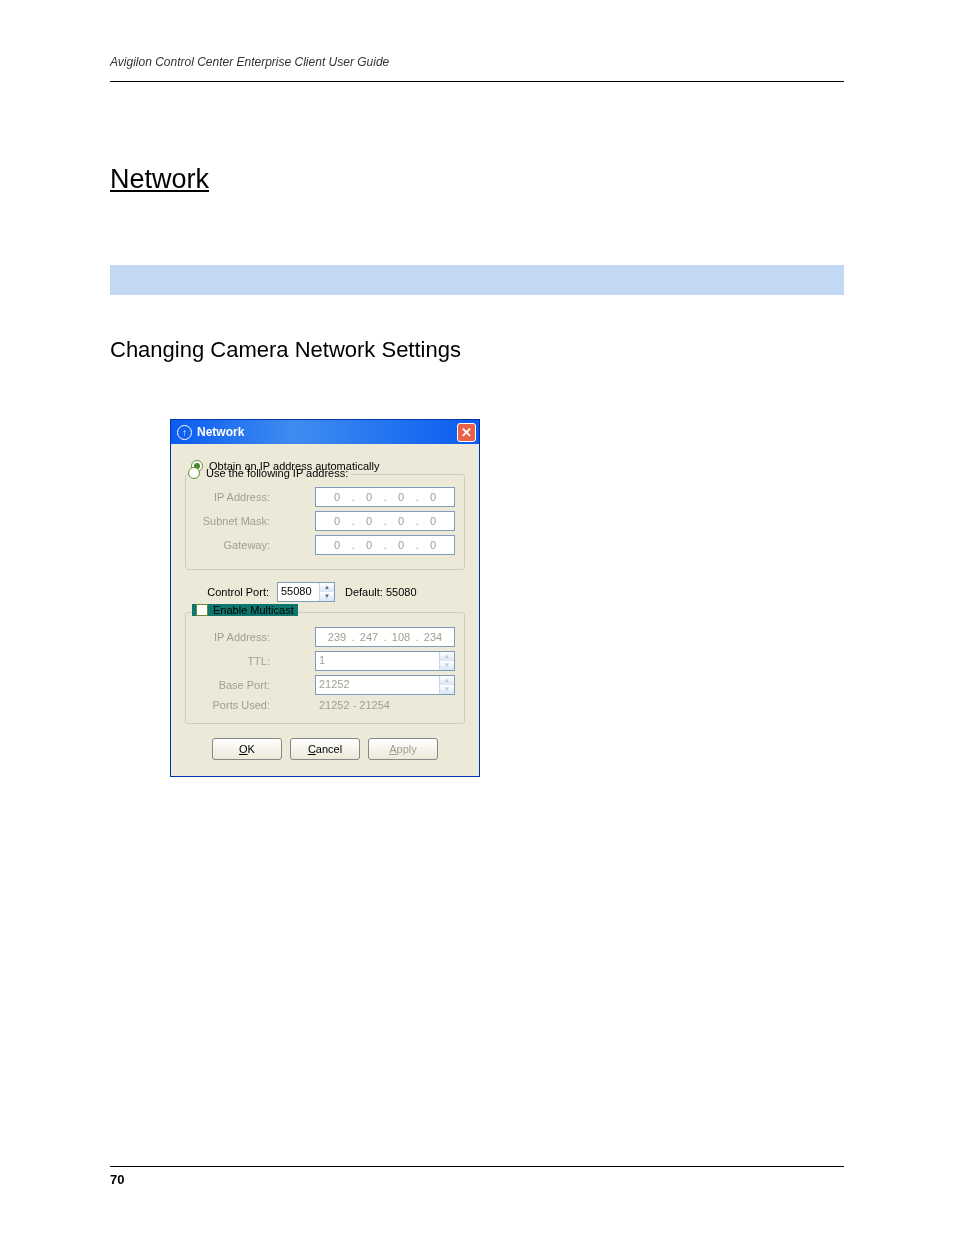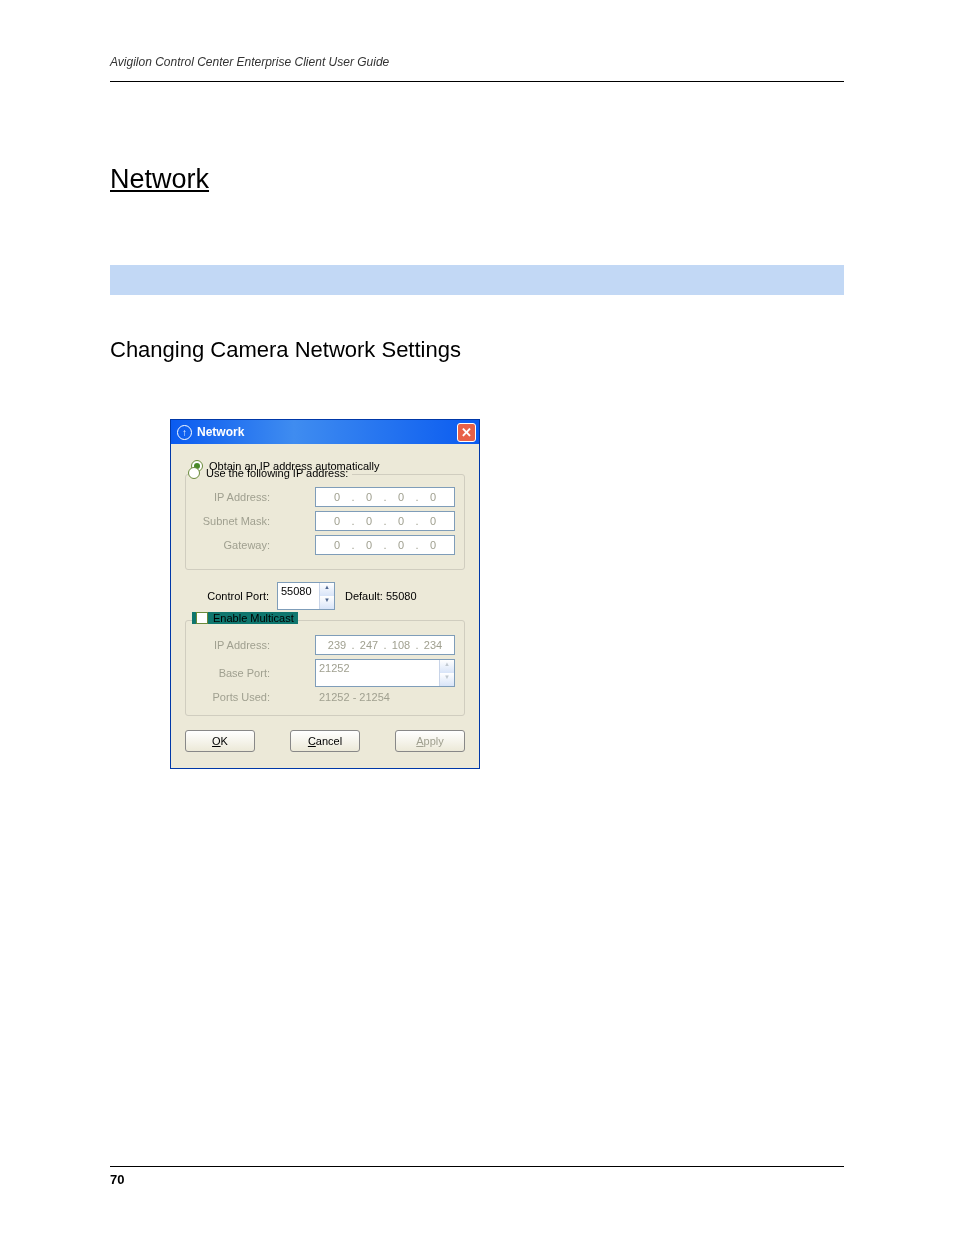--- a/index.html
+++ b/index.html
@@ -124,21 +124,21 @@
     justify-content:center;
     color:#a0a090;
     font-size:11px;
   }
   .ip-box span.oct { width: 26px; text-align:center; }
   .ip-box span.dot { width:6px; text-align:center; }
   .spin-box {
     display:flex;
     border: 1px solid #7f9db9;
     background:#fff;
-    height:28px;
+    height:20px;
     width: 58px;
   }
   .spin-box .val { flex:1; padding: 2px 3px; font-size:11px; }
   .spin-box .arrows {
     width:15px;
     display:flex; flex-direction:column;
     border-left:1px solid #c8d4e8;
   }
   .spin-box .arrows div {
     flex:1; font-size:6px; text-align:center; line-height:8px;
@@ -166,22 +166,22 @@
     display:flex; align-items:flex-end;
   }
   .checkbox {
     width:12px; height:12px;
     border:1px solid #6a8a3a;
     background:#fff;
     margin-right:5px;
   }
   .btn-row {
     display:flex;
-    gap: 2px;
-    justify-content:space-between;
+    gap: 8px;
+    justify-content:center;
     padding: 14px 0 4px 0;
   }
   .btn {
     min-width: 70px;
     height: 22px;
     background: linear-gradient(#fff,#ece9d8);
     border: 1px solid #888;
     border-radius:3px;
     font-size:11px;
     display:flex; align-items:center; justify-content:center;
@@ -293,20 +293,30 @@
             <span class="oct">239</span>
               <span class="dot">.</span>
             <span class="oct">247</span>
               <span class="dot">.</span>
             <span class="oct">108</span>
               <span class="dot">.</span>
             <span class="oct">234</span>
           </span>
         </div>
         <div class="form-row">
+          <span class="form-label">TTL:</span>
+          <span class="spin-box wide-spin disabled">
+            <span class="val">1</span>
+            <span class="arrows">
+                <div>▲</div>
+                <div>▼</div>
+              </span>
+          </span>
+        </div>
+        <div class="form-row">
           <span class="form-label">Base Port:</span>
           <span class="spin-box wide-spin disabled">
             <span class="val">21252</span>
             <span class="arrows">
                 <div>▲</div>
                 <div>▼</div>
               </span>
           </span>
         </div>
         <div class="form-row">

